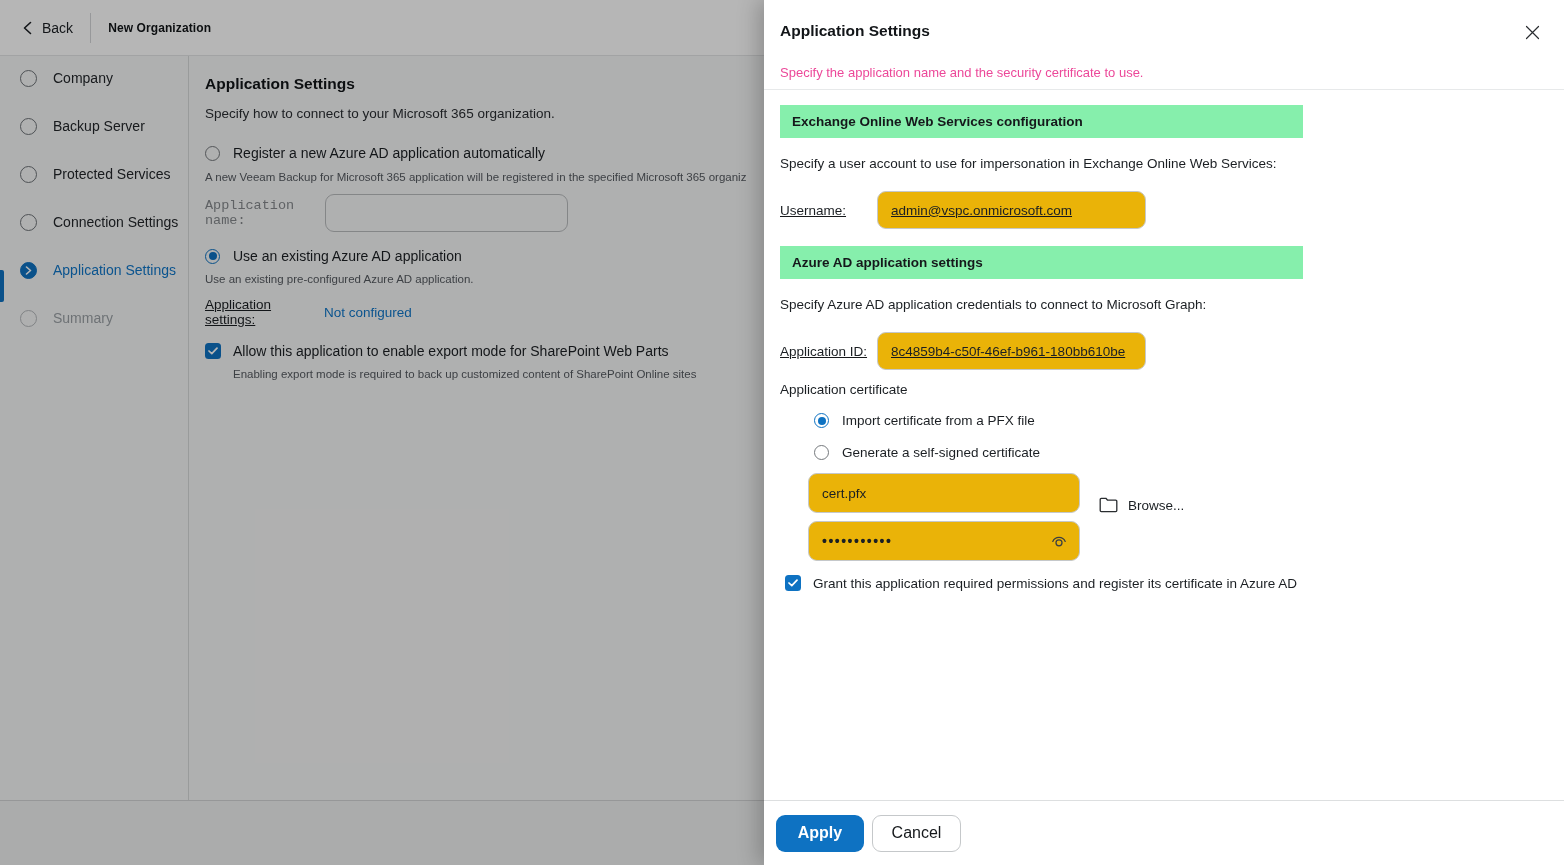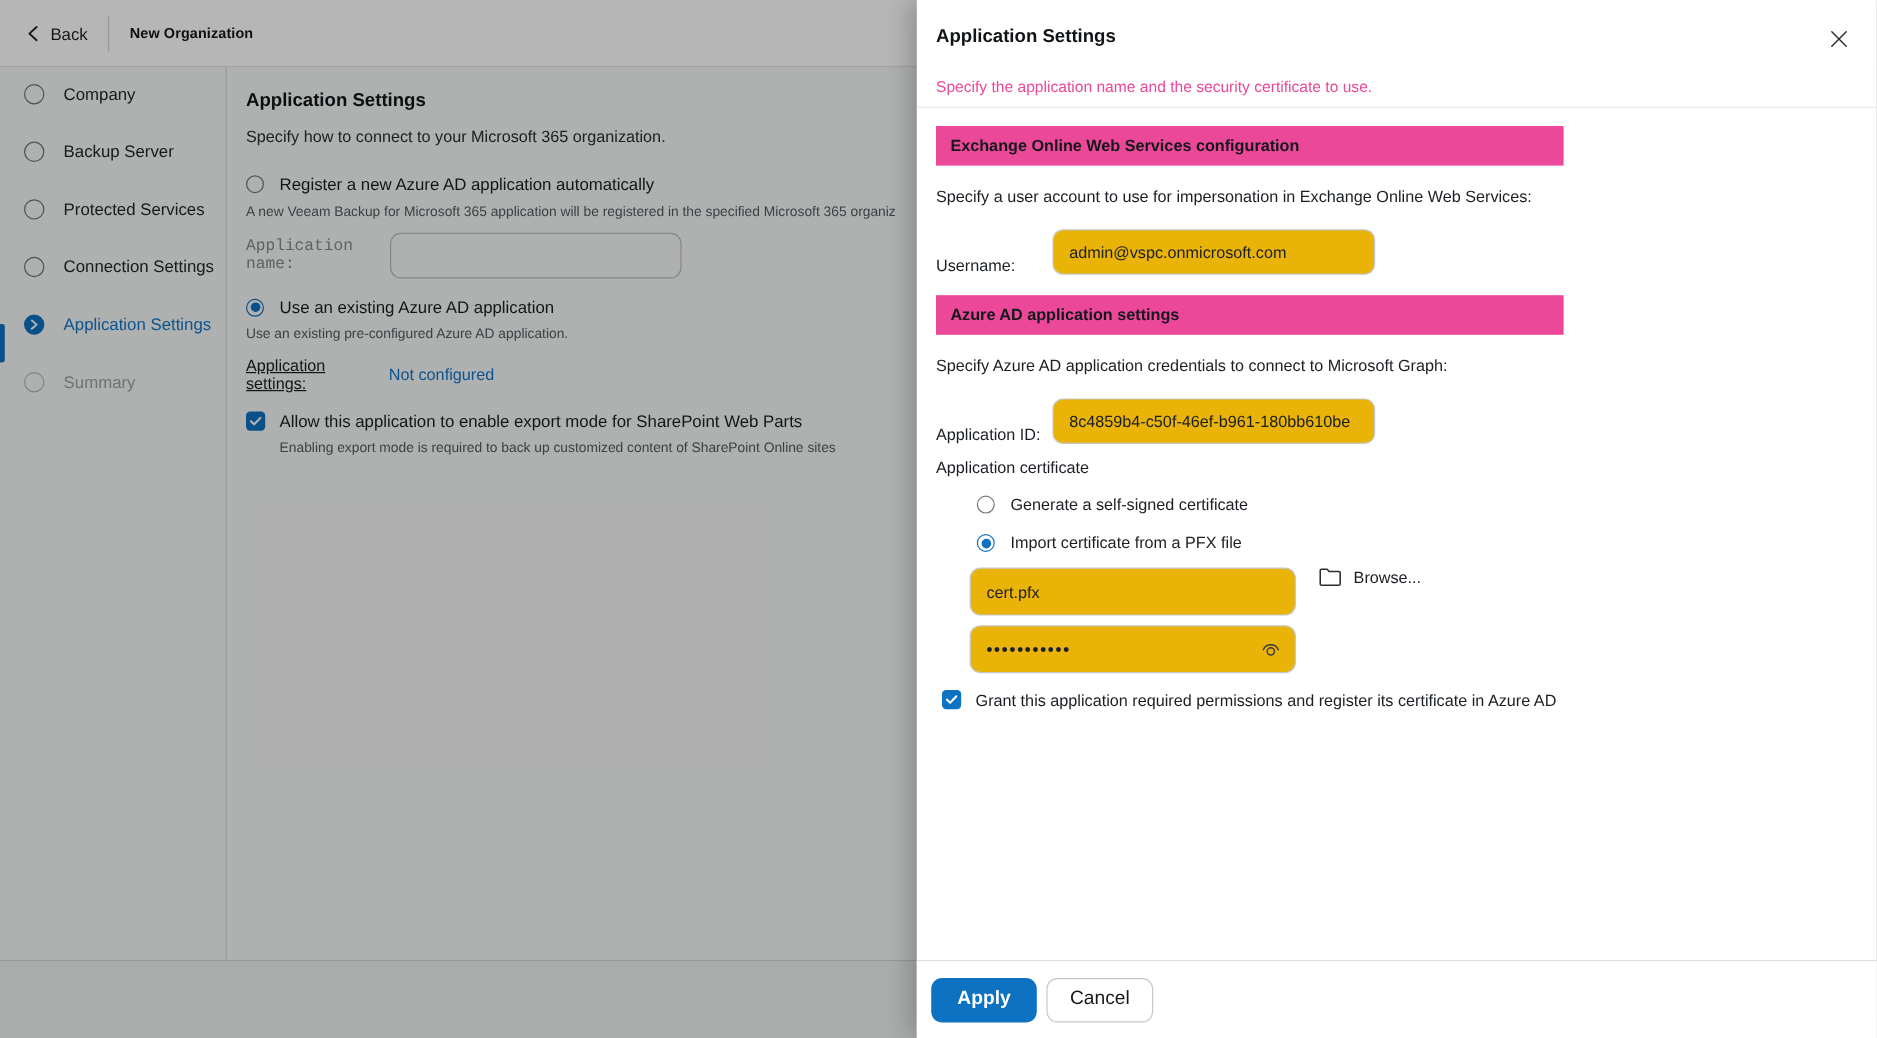--- a/index.html
+++ b/index.html
@@ -61,32 +61,32 @@
   .overlay { position:absolute; inset:0; background:rgba(0,0,0,0.285); }
 
   
   .panel { position:absolute; top:0; right:0; width:800px; height:865px; background:#fff; box-shadow:-6px 0 20px rgba(0,0,0,.22); }
   .panel-header { position:relative; height:90px; border-bottom:1px solid #e7e9ea; padding:22px 16px 0 16px; }
   .panel-title { font-size:15.5px; font-weight:700; color:#121518; }
   .panel-sub { font-size:13px; color:#ec4899; margin-top:25px; }
   .close-btn { position:absolute; top:22px; right:22px; width:20px; height:20px; cursor:pointer; display:flex; align-items:center; justify-content:center; }
 
   .panel-body { padding:0 16px; }
-  .section-bar { margin-top:15px; width:523px; height:33px; background:#ec4899; display:flex; align-items:center; padding-left:12px; }
+  .section-bar { margin-top:15px; width:523px; height:33px; background:#86efac; display:flex; align-items:center; padding-left:12px; }
   .section-bar span { font-size:13.5px; font-weight:700; color:#15181b; }
   .desc { font-size:13.5px; color:#1b1f23; margin-top:18px; }
-  .field-row { display:flex; align-items:flex-end; margin-top:20px; }
+  .field-row { display:flex; align-items:center; margin-top:20px;text-decoration:underline; }
   .field-row .fl { width:97px; font-size:13.5px; color:#1b1f23; }
   .text-input { height:38px; border:1px solid #c5c8ca; border-radius:9px; background:#eab308; padding:0 13px; font-size:13.5px; color:#1b1f23; outline:none; }
   .field-row .text-input { width:269px; }
   .cert-label { font-size:13.5px; color:#1b1f23; margin-top:12px; }
   .cert-opt { margin-left:34px; margin-top:16px; }
   .cert-opt + .cert-opt { margin-top:17px; }
   .cert-opt .opt-label { font-size:13.5px; }
-  .file-row { display:flex; align-items:flex-start; margin-top:13px; margin-left:28px; }
+  .file-row { display:flex; align-items:flex-end; margin-top:13px; margin-left:28px; }
   .file-row .text-input { width:272px; height:40px; }
   .browse-btn { display:flex; align-items:center; gap:10px; margin-left:19px; cursor:pointer; }
   .browse-btn span { font-size:13.5px; color:#1b1f23; }
   .pwd-wrap { position:relative; margin-top:8px; margin-left:28px; width:272px; }
   .pwd-wrap .text-input { width:272px; height:40px; font-size:14px; letter-spacing:1.5px; font-weight:700; padding-right:38px; }
   .eye-btn { position:absolute; right:11px; top:10px; width:20px; height:20px; cursor:pointer; display:flex; align-items:center; justify-content:center; }
   .grant-row { margin-top:14px; margin-left:5px; }
   .grant-row .opt-label { font-size:13.5px; }
 
   .panel-footer { position:absolute; left:0; right:0; bottom:0; height:65px; border-top:1px solid #dddfe0; display:flex; align-items:center; padding-left:12px; gap:8px; background:#fff; }
@@ -217,26 +217,26 @@
     <div class="desc">Specify Azure AD application credentials to connect to Microsoft Graph:</div>
 
     <div class="field-row">
       <span class="fl">Application ID:</span>
       <input class="text-input" type="text" value="8c4859b4-c50f-46ef-b961-180bb610be" style="">
     </div>
 
     <div class="cert-label">Application certificate</div>
 
     <div class="opt-row cert-opt">
+      <span class="radio checked"></span>
+      <span class="opt-label">Import certificate from a PFX file</span>
+    </div>
+    <div class="opt-row cert-opt">
       <span class="radio"></span>
       <span class="opt-label">Generate a self-signed certificate</span>
-    </div>
-    <div class="opt-row cert-opt">
-      <span class="radio checked"></span>
-      <span class="opt-label">Import certificate from a PFX file</span>
     </div>
 
     <div class="file-row">
       <input class="text-input" type="text" value="cert.pfx" style="">
       <div class="browse-btn">
         <svg width="19" height="16" viewBox="0 0 19 16">
             <path d="M1.2 13.6 V2.4 a1.1 1.1 0 0 1 1.1-1.1 h4.6 l1.7 1.9 h8.1 a1.1 1.1 0 0 1 1.1 1.1 v9.3 a1.1 1.1 0 0 1 -1.1 1.1 H2.3 a1.1 1.1 0 0 1 -1.1-1.1 Z" fill="none" stroke="#2a2d30" stroke-width="1.3" stroke-linejoin="round"></path>
           </svg>
         <span>Browse...</span>
       </div>

